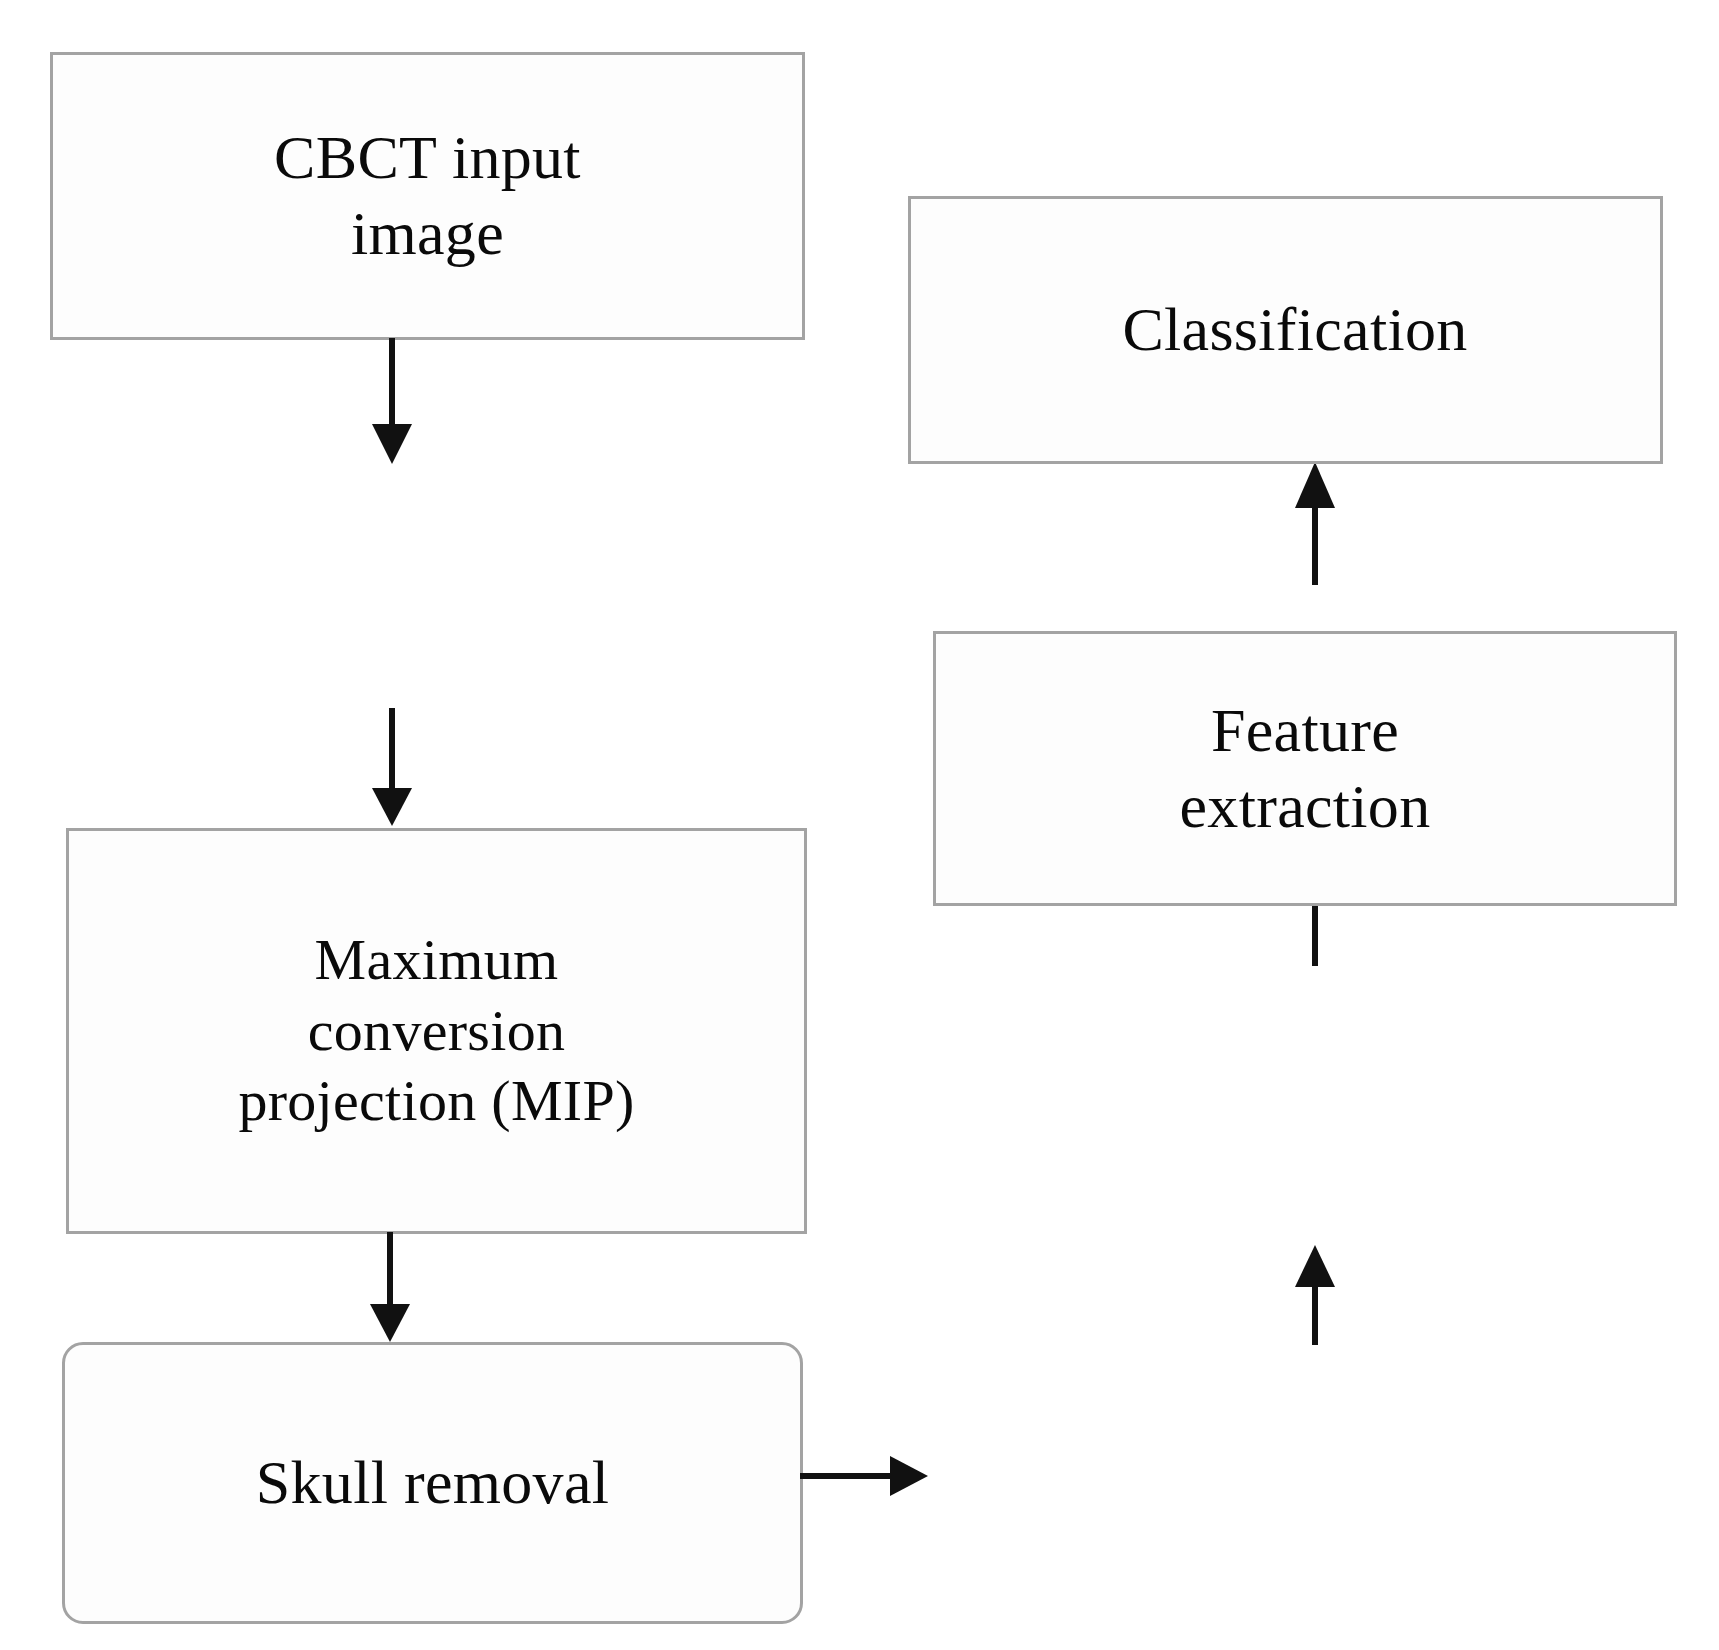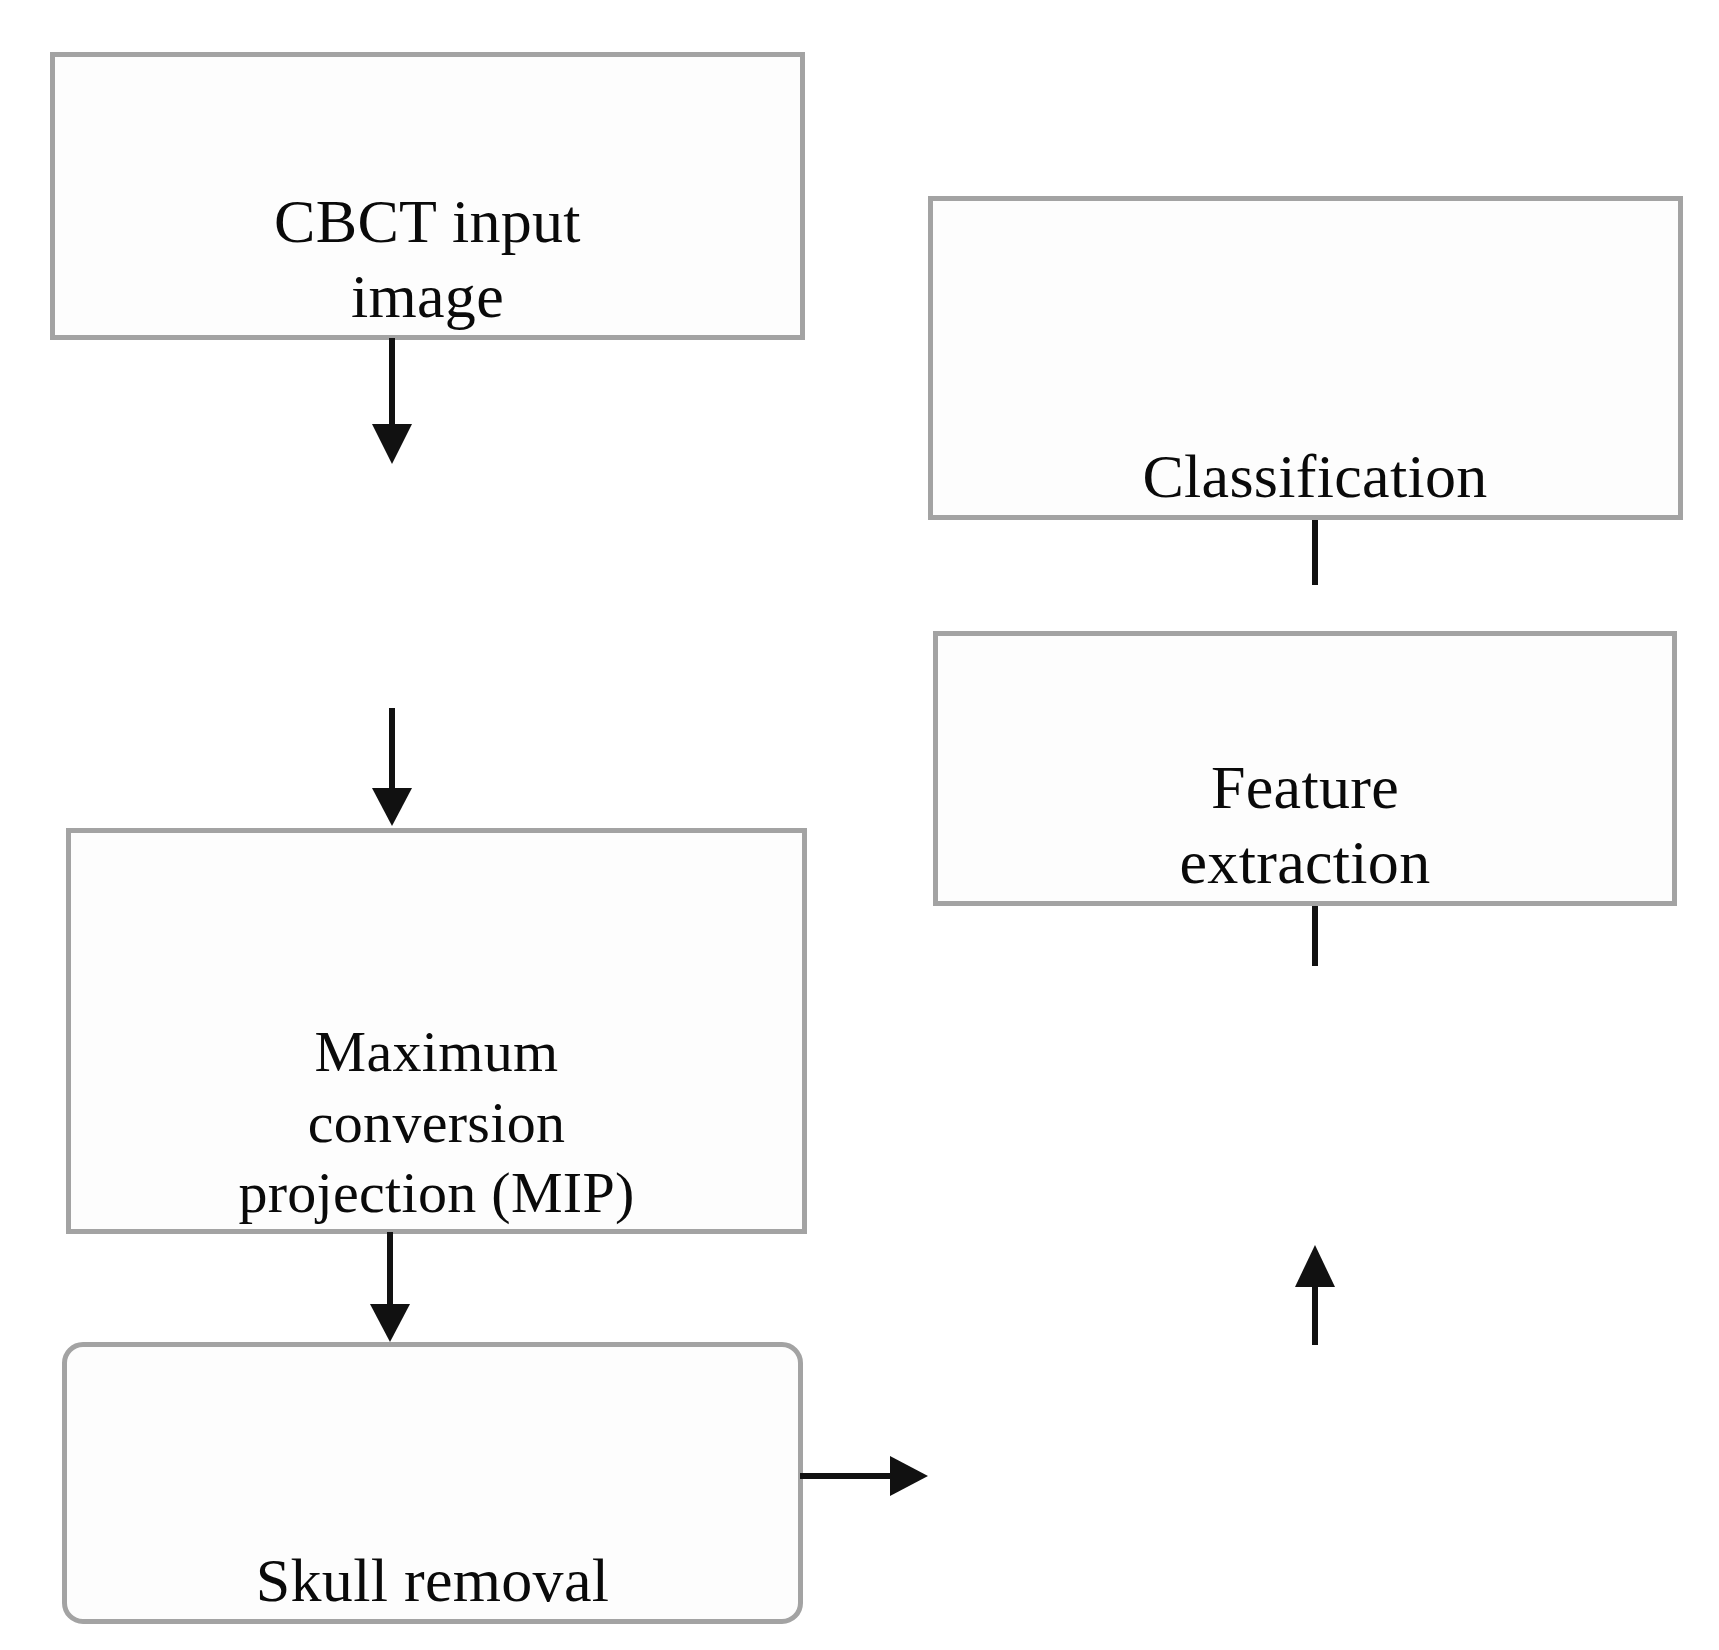--- a/index.html
+++ b/index.html
@@ -17,24 +17,24 @@
   }
   #flowchart-canvas {
     position: relative;
     width: 1719px;
     height: 1650px;
     background: #ffffff;
   }
   .node-box {
     position: absolute;
     box-sizing: border-box;
-    border: 5px solid #a3a3a3;
+    border: 3px solid #a3a3a3;
     background: #fdfdfd;
     display: flex;
-    align-items: flex-end;
+    align-items: center;
     justify-content: center;
     text-align: center;
     overflow: hidden;
   }
   .node-label {
     display: block;
     width: 100%;
     text-align: center;
     line-height: 1.22;
     letter-spacing: 0.3px;
@@ -42,21 +42,21 @@
     padding: 0 8px;
     box-sizing: border-box;
     white-space: pre-line;
     font-weight: 400;
   }
   
   #node-cbct-input      { left: 50px;  top: 52px;   width: 755px; height: 288px; }
   #node-cbct-hu         { left: 66px;  top: 465px;  width: 739px; height: 245px; }
   #node-mip             { left: 66px;  top: 828px;  width: 741px; height: 406px; }
   #node-skull-removal   { left: 62px;  top: 1342px; width: 741px; height: 282px; border-radius: 21px; }
-  #node-classification  { left: 928px; top: 196px;  width: 755px; height: 324px; padding-left: 19px; }
+  #node-classification  { left: 908px; top: 196px;  width: 755px; height: 268px; padding-left: 19px; }
   #node-feature-extract { left: 933px; top: 583px;  width: 744px; height: 275px; margin-top: 48px; }
   #node-vessel-enhance  { left: 922px; top: 964px;  width: 756px; height: 283px; }
   #node-noise-artifact  { left: 920px; top: 1342px; width: 763px; height: 272px; }
 
   .node-label.size-xl { font-size: 62px; }
   .node-label.size-lg { font-size: 58px; }
 
   
   .connector {
     position: absolute;

